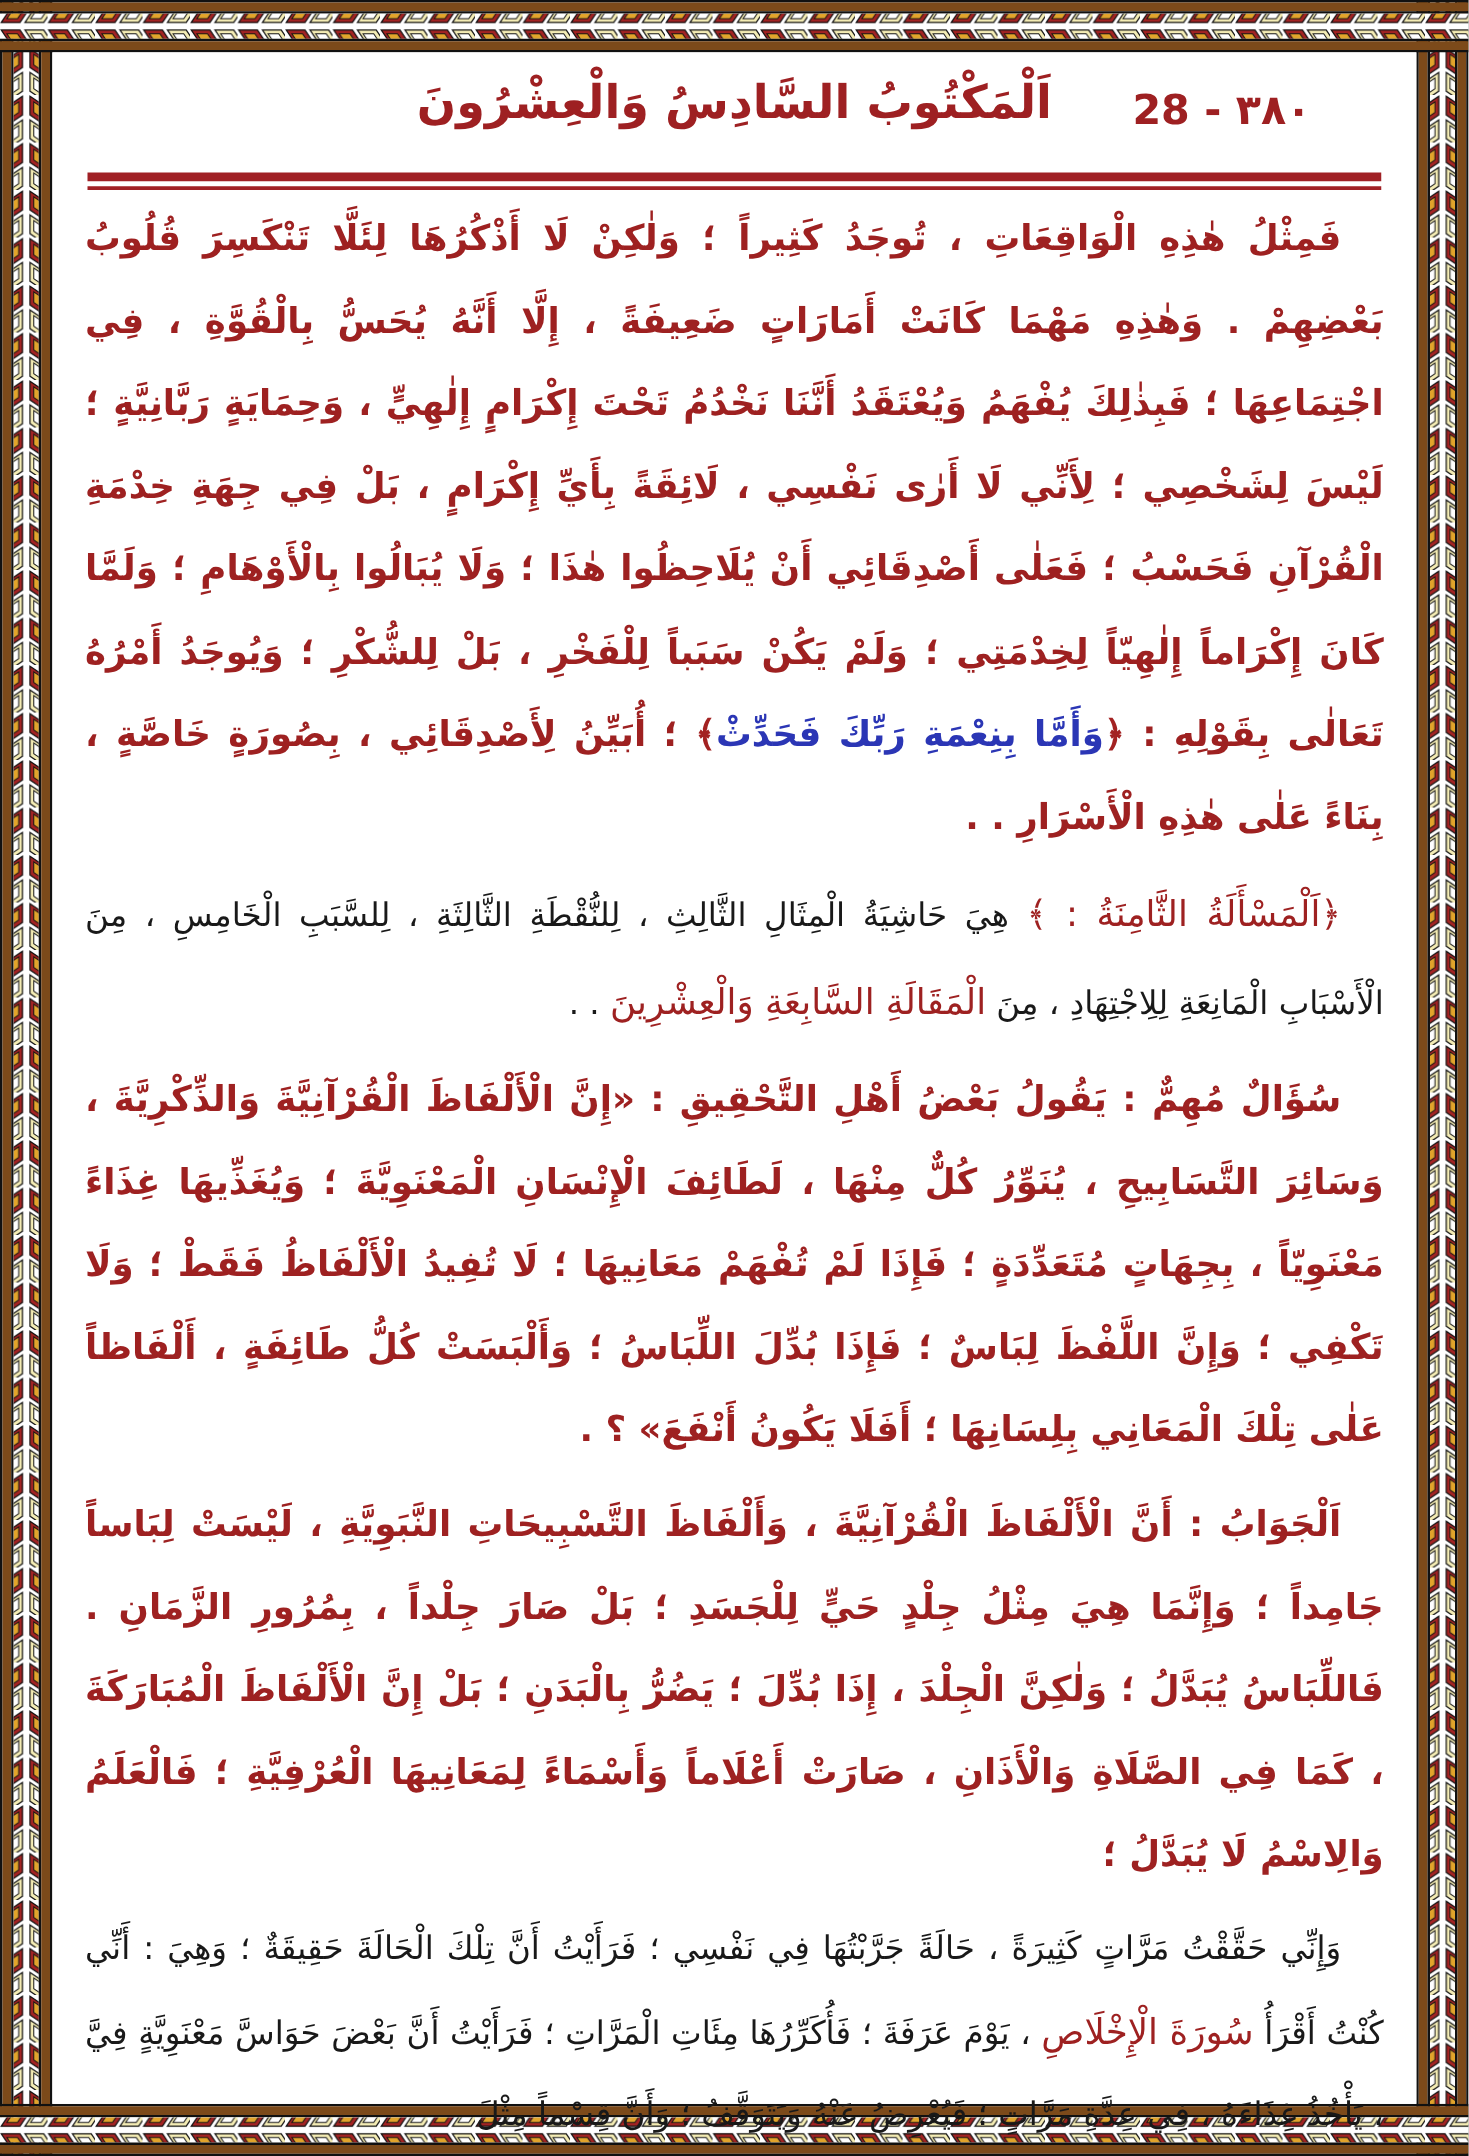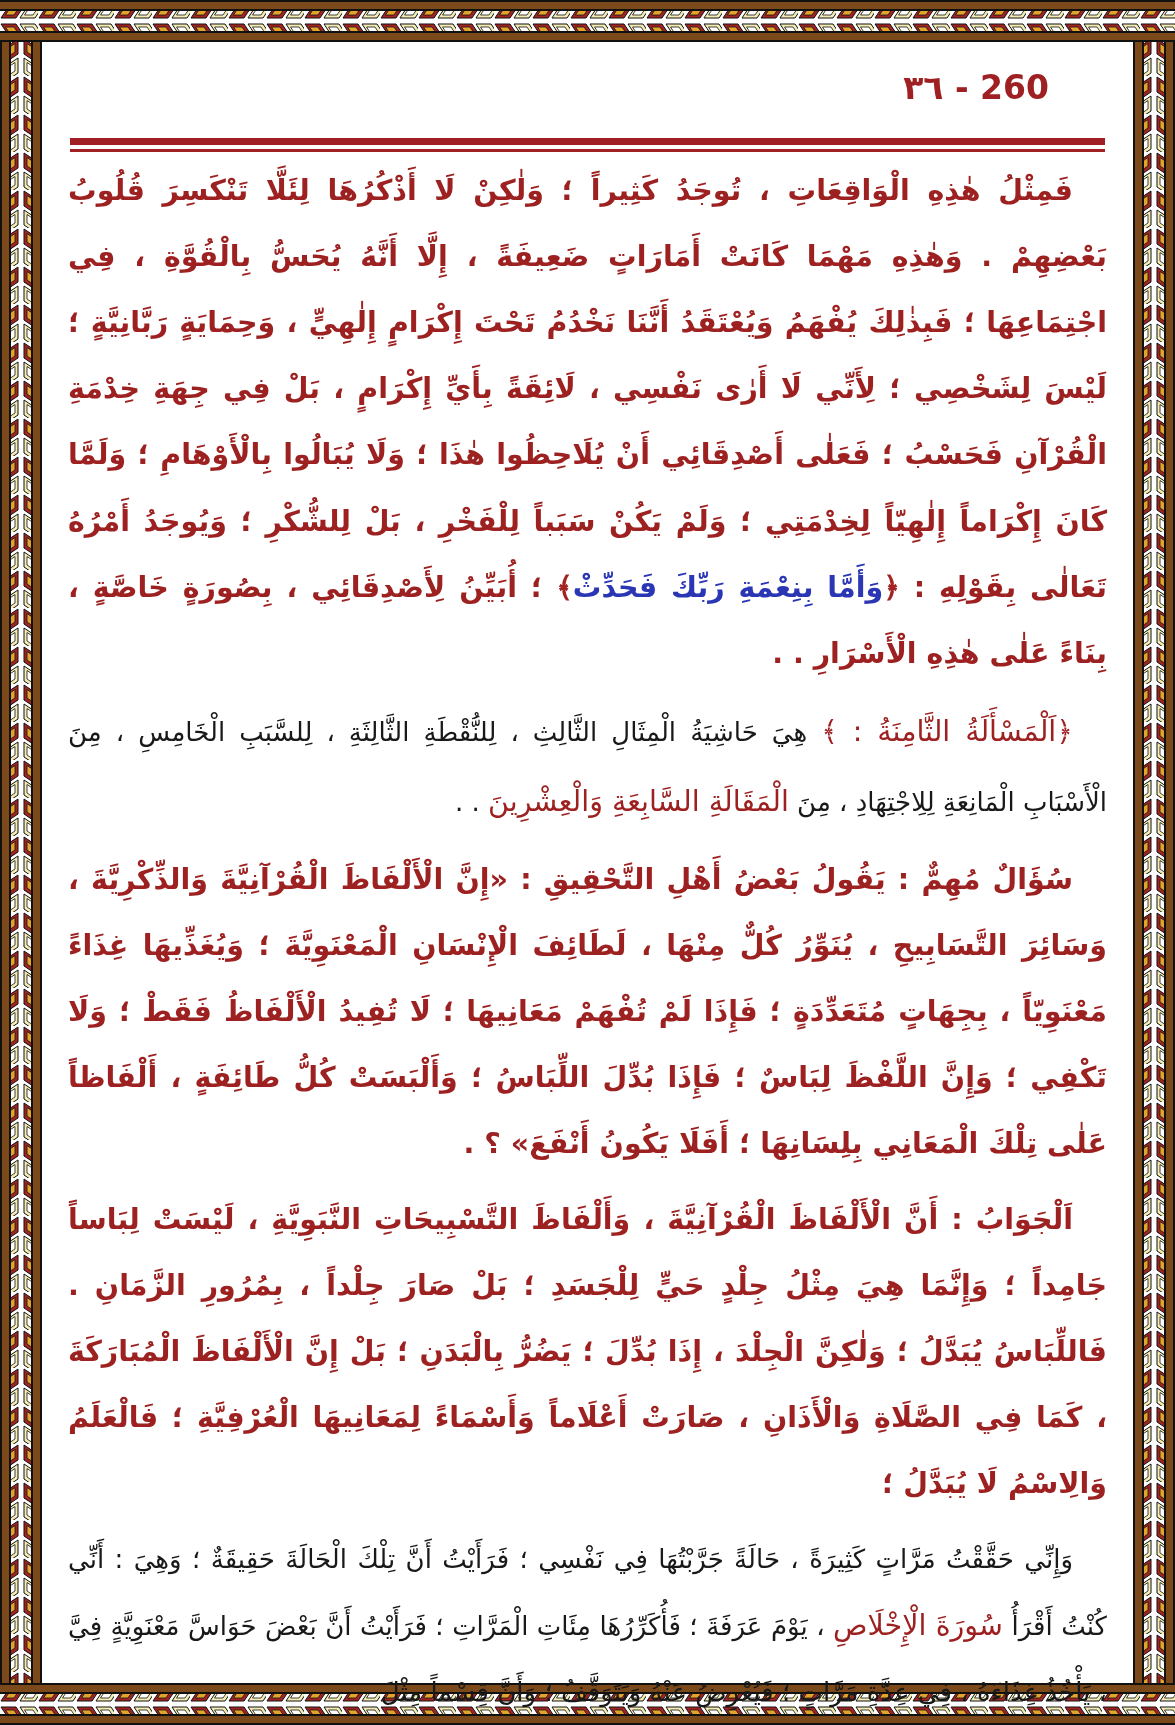--- a/index.html
+++ b/index.html
@@ -118,21 +118,22 @@
     <rect x="0" y="9" width="1175" height="2" fill="#111111"></rect>
     <rect x="0" y="11" width="1175" height="20" fill="#ffffff"></rect>
     <rect x="0" y="11" width="1175" height="20" fill="url(#chainB)"></rect>
     <rect x="0" y="31" width="1175" height="2" fill="#111111"></rect>
     <rect x="0" y="33" width="1175" height="7" fill="#7c4a1a"></rect>
     <rect x="0" y="40" width="1175" height="2" fill="#111111"></rect>
   </svg>
 
   <div class="content">
     <header class="page-header">
-      <div class="pagenum">260 - ٣٦</div>
+      <div class="pagenum">٣٨٠ - 28</div>
+      <h1 class="title">اَلْمَكْتُوبُ السَّادِسُ وَالْعِشْرُونَ</h1>
     </header>
 
     <div class="rule">
       <div class="r1"></div>
       <div class="r2"></div>
     </div>
 
     <main class="text" id="text-col">
         <p class="para red"><span class="seg-base">فَمِثْلُ هٰذِهِ الْوَاقِعَاتِ ، تُوجَدُ كَثِيراً ؛ وَلٰكِنْ لَا أَذْكُرُهَا لِئَلَّا تَنْكَسِرَ قُلُوبُ بَعْضِهِمْ . وَهٰذِهِ مَهْمَا كَانَتْ أَمَارَاتٍ ضَعِيفَةً ، إِلَّا أَنَّهُ يُحَسُّ بِالْقُوَّةِ ، فِي اجْتِمَاعِهَا ؛ فَبِذٰلِكَ يُفْهَمُ وَيُعْتَقَدُ أَنَّنَا نَخْدُمُ تَحْتَ إِكْرَامٍ إِلٰهِيٍّ ، وَحِمَايَةٍ رَبَّانِيَّةٍ ؛ لَيْسَ لِشَخْصِي ؛ لِأَنِّي لَا أَرٰى نَفْسِي ، لَائِقَةً بِأَيِّ إِكْرَامٍ ، بَلْ فِي جِهَةِ خِدْمَةِ الْقُرْآنِ فَحَسْبُ ؛ فَعَلٰى أَصْدِقَائِي أَنْ يُلَاحِظُوا هٰذَا ؛ وَلَا يُبَالُوا بِالْأَوْهَامِ ؛ وَلَمَّا كَانَ إِكْرَاماً إِلٰهِيّاً لِخِدْمَتِي ؛ وَلَمْ يَكُنْ سَبَباً لِلْفَخْرِ ، بَلْ لِلشُّكْرِ ؛ وَيُوجَدُ أَمْرُهُ تَعَالٰى بِقَوْلِهِ : </span><span class="seg-bracket">﴿</span><span class="seg-quran">وَأَمَّا بِنِعْمَةِ رَبِّكَ فَحَدِّثْ</span><span class="seg-bracket">﴾</span><span class="seg-base"> ؛ أُبَيِّنُ لِأَصْدِقَائِي ، بِصُورَةٍ خَاصَّةٍ ، بِنَاءً عَلٰى هٰذِهِ الْأَسْرَارِ . .</span></p>
         <p class="para black"><span class="seg-red-strong">﴿اَلْمَسْأَلَةُ الثَّامِنَةُ : ﴾</span><span class="seg-base"> هِيَ حَاشِيَةُ الْمِثَالِ الثَّالِثِ ، لِلنُّقْطَةِ الثَّالِثَةِ ، لِلسَّبَبِ الْخَامِسِ ، مِنَ الْأَسْبَابِ الْمَانِعَةِ لِلِاجْتِهَادِ ، مِنَ </span><span class="seg-red-strong">الْمَقَالَةِ السَّابِعَةِ وَالْعِشْرِينَ</span><span class="seg-base"> . .</span></p>

